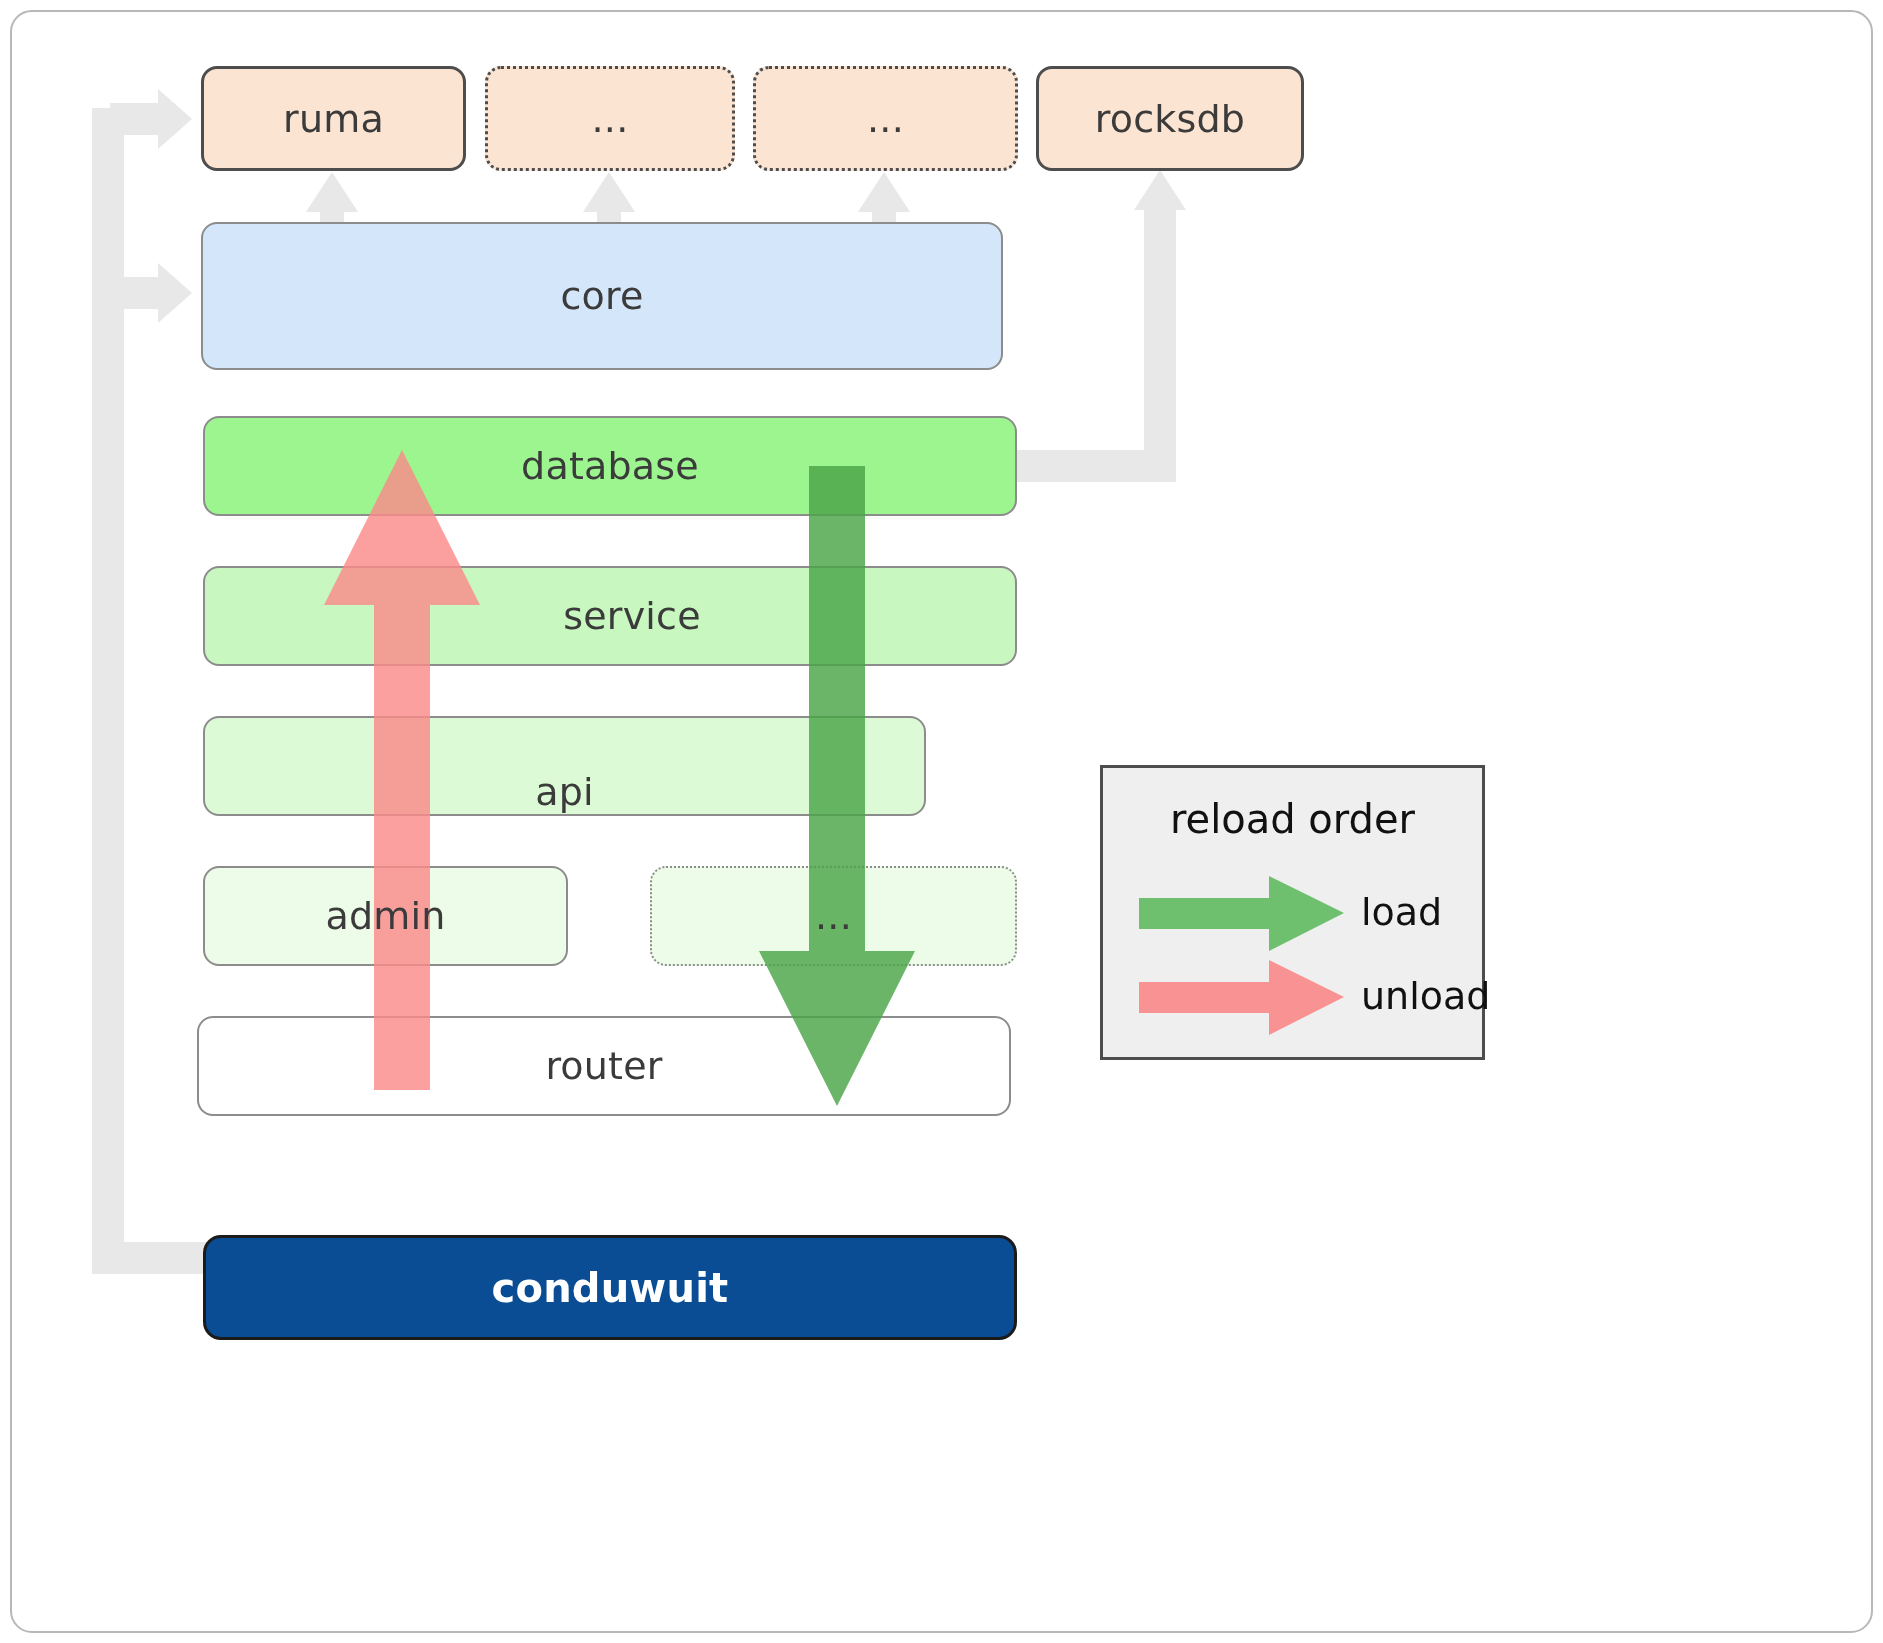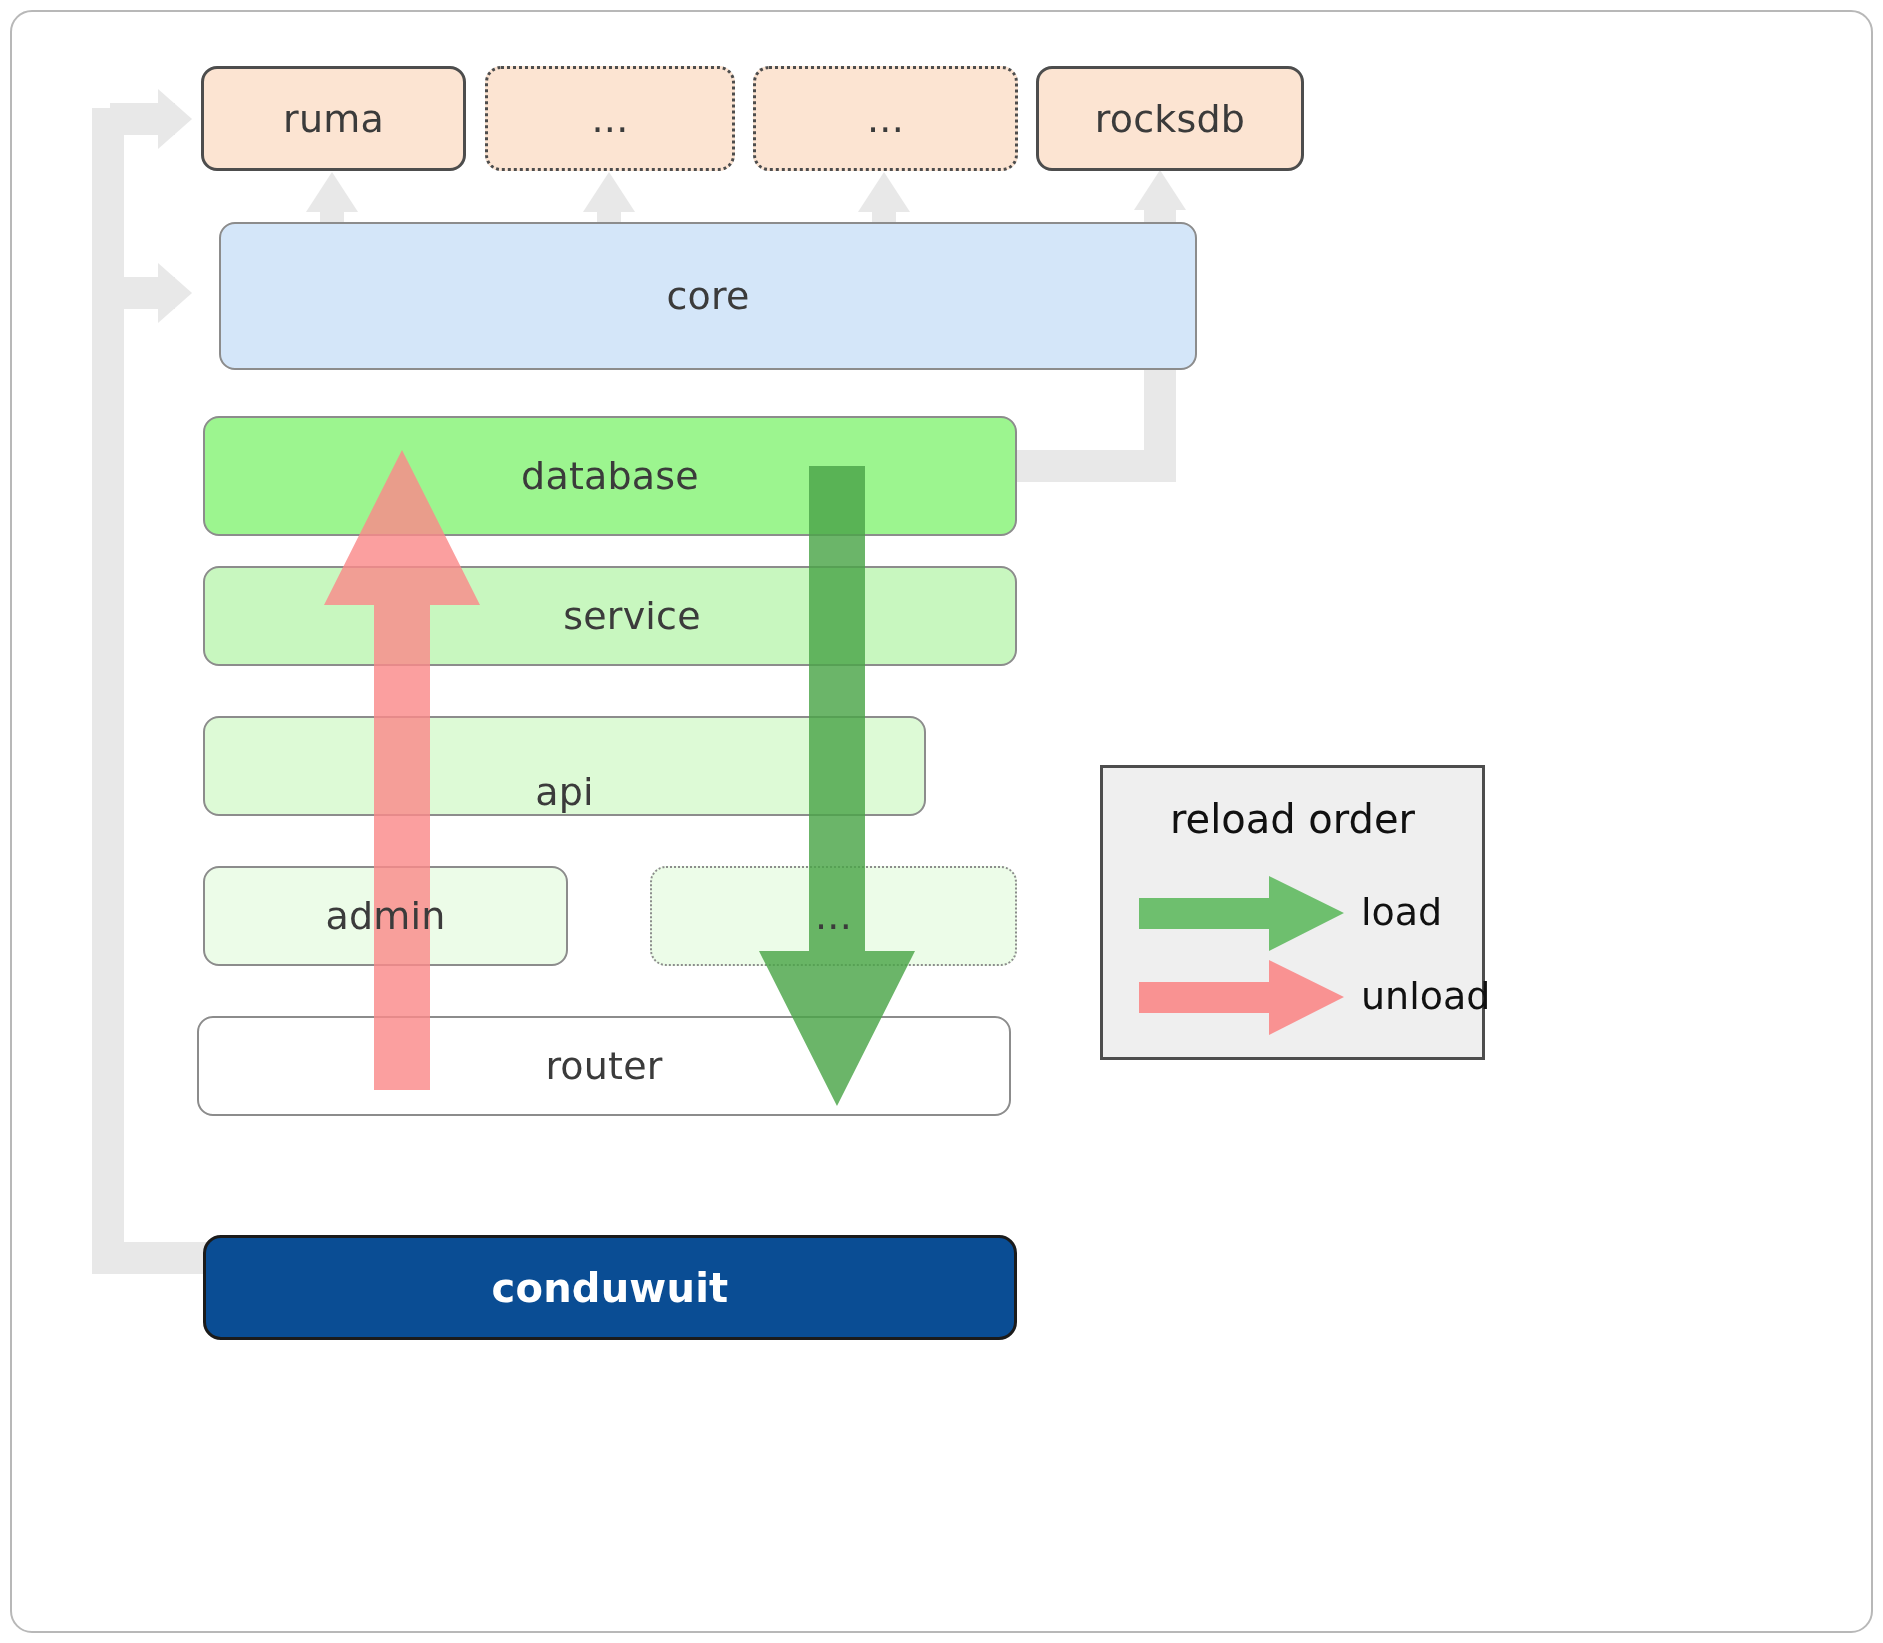--- a/index.html
+++ b/index.html
@@ -157,25 +157,25 @@
   <div class="node dep dashed" style="left:485px; top:66px; width:250px;">
     <span class="lbl">...</span>
   </div>
   <div class="node dep dashed" style="left:753px; top:66px; width:265px;">
     <span class="lbl">...</span>
   </div>
   <div class="node dep" style="left:1036px; top:66px; width:268px;">
     <span class="lbl">rocksdb</span>
   </div>
 
-  <div class="node core" style="left:219px; top:222px; width:978px; height:148px;">
+  <div class="node core" style="left:201px; top:222px; width:802px; height:148px;">
     <span class="lbl">core</span>
   </div>
 
-  <div class="node layer" style="left:203px; top:416px; width:814px; height:120px; background:#9cf58f;">
+  <div class="node layer" style="left:203px; top:416px; width:814px; height:100px; background:#9cf58f;">
     <span class="lbl">database</span>
   </div>
   <div class="node layer" style="left:203px; top:566px; width:814px; height:100px; background:#c8f7bf;padding-left:44px;">
     <span class="lbl">service</span>
   </div>
   <div class="node layer" style="left:203px; top:716px; width:723px; height:100px; background:#ddfad6;align-items:flex-end;">
     <span class="lbl">api</span>
   </div>
   <div class="node layer" style="left:203px; top:866px; width:365px; height:100px; background:#ecfce8;">
     <span class="lbl">admin</span>

